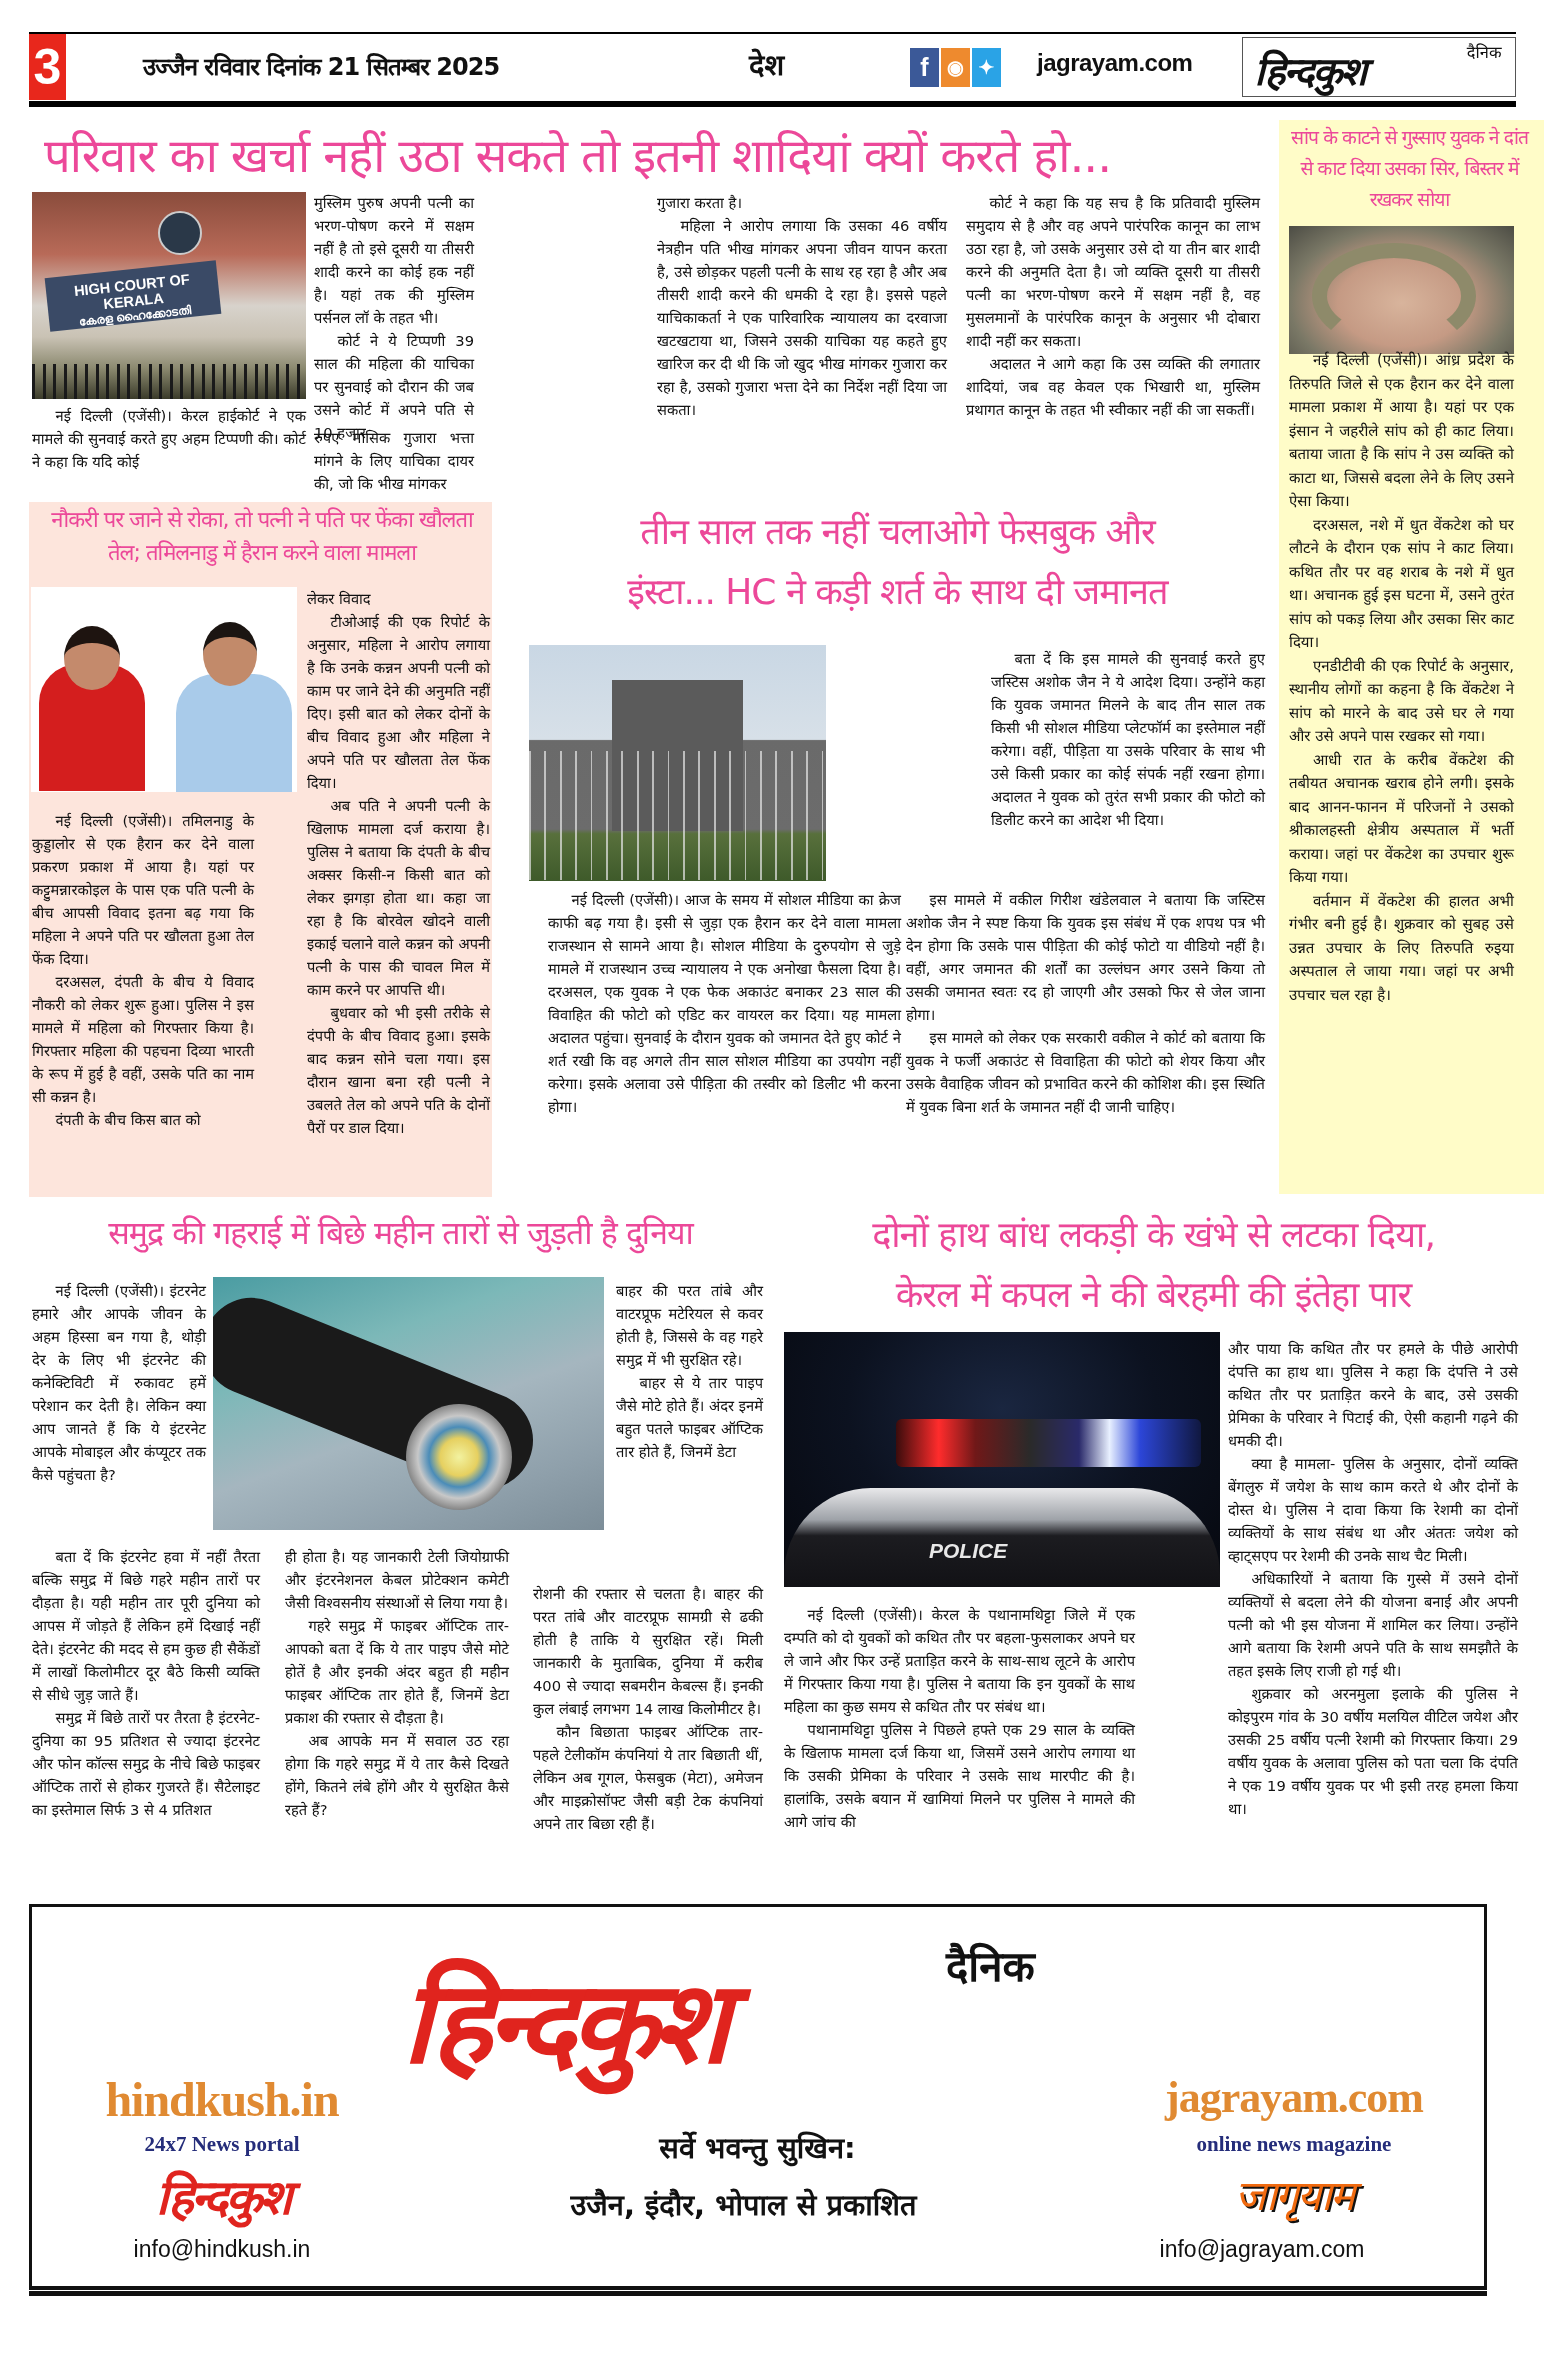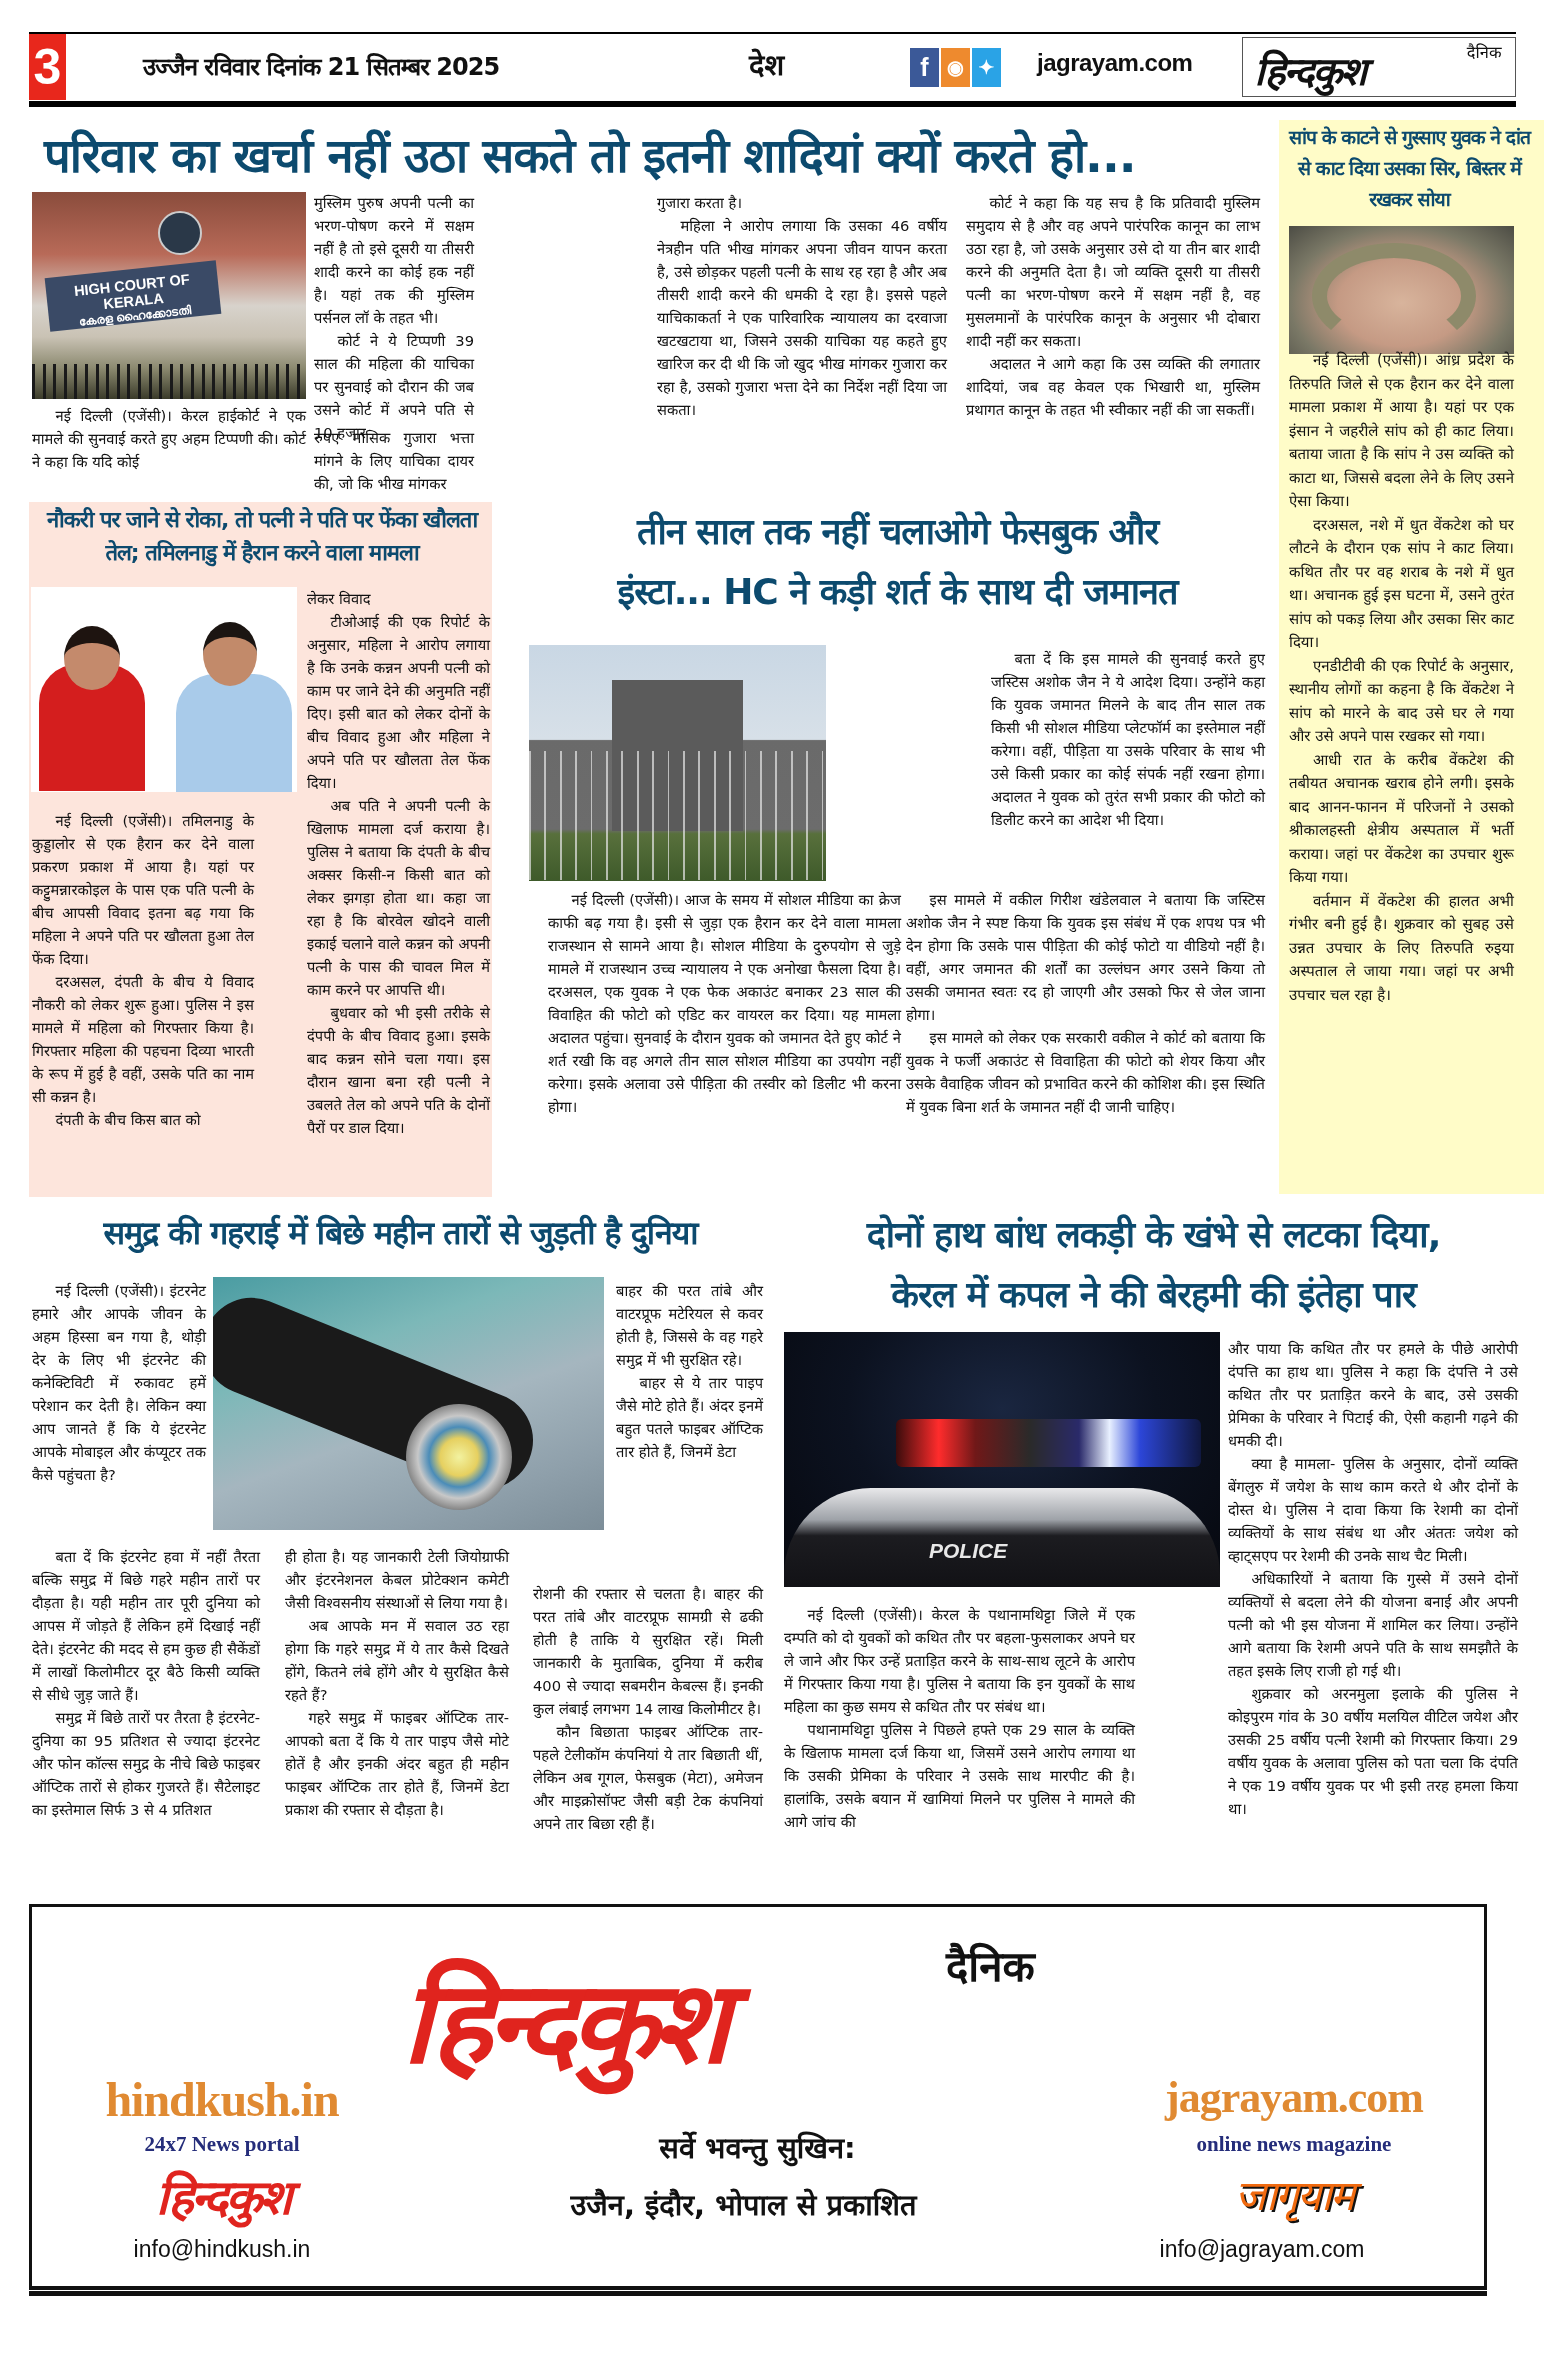--- a/index.html
+++ b/index.html
@@ -3,21 +3,21 @@
 <meta charset="utf-8">
 <style>
   * { box-sizing: border-box; margin: 0; padding: 0; }
   html, body { width: 1545px; height: 2377px; background: #ffffff; overflow: hidden; }
   body { position: relative; font-family: "DejaVu Sans", sans-serif; color: #111; }
 
   .abs { position: absolute; }
   p.para { text-indent: 1.6em; }
   .txt { font-family: "DejaVu Sans", sans-serif; font-size: 14.7px; line-height: 23px; text-align: justify; color: #111; }
   .txt p { margin: 0; }
-  .head { font-family: "DejaVu Sans", sans-serif; font-weight: bold; color: #0c4a6e; letter-spacing: -1px; }
+  .head { font-family: "DejaVu Sans", sans-serif; font-weight: normal; color: #ec4899; letter-spacing: -1px; }
 
   
   .masthead { left: 29px; top: 32px; width: 1487px; height: 75px; border-top: 2.9px solid #000; border-bottom: 6.8px solid #000; background: #fff; }
   .page-num { left: 0; top: 0; width: 37px; height: 66px; background: #e8271c; color: #fff; font-size: 50px; font-weight: bold; text-align: center; line-height: 66px; font-family: "Liberation Sans", sans-serif; }
   .dateline { left: 114px; top: 15.4px; font-size: 24px; font-weight: bold; letter-spacing: -1px; }
   .section { left: 720px; top: 9.7px; font-size: 29px; font-weight: bold; }
   .social { left: 881px; top: 13.5px; height: 39px; display: flex; gap: 1.9px; }
   .soc { width: 29px; height: 39px; color: #fff; font-weight: bold; font-size: 25px; display: flex; align-items: center; justify-content: center; font-family: "Liberation Sans", sans-serif; }
   .soc.fb { background: #3b5998; }
   .soc.rss { background: #ee8a2e; font-size: 19.3px; }
@@ -190,22 +190,22 @@
 </div>
 <div class="abs txt" style="left:32px;top:1279px;width:174px;">
   <p class="para">नई दिल्ली (एजेंसी)। इंटरनेट हमारे और आपके जीवन के अहम हिस्सा बन गया है, थोड़ी देर के लिए भी इंटरनेट की कनेक्टिविटी में रुकावट हमें परेशान कर देती है। लेकिन क्या आप जानते हैं कि ये इंटरनेट आपके मोबाइल और कंप्यूटर तक कैसे पहुंचता है?</p>
 </div>
 <div class="abs txt" style="left:32px;top:1545px;width:228px;">
   <p class="para">बता दें कि इंटरनेट हवा में नहीं तैरता बल्कि समुद्र में बिछे गहरे महीन तारों पर दौड़ता है। यही महीन तार पूरी दुनिया को आपस में जोड़ते हैं लेकिन हमें दिखाई नहीं देते। इंटरनेट की मदद से हम कुछ ही सैकेंडों में लाखों किलोमीटर दूर बैठे किसी व्यक्ति से सीधे जुड़ जाते हैं।</p>
   <p class="para">समुद्र में बिछे तारों पर तैरता है इंटरनेट- दुनिया का 95 प्रतिशत से ज्यादा इंटरनेट और फोन कॉल्स समुद्र के नीचे बिछे फाइबर ऑप्टिक तारों से होकर गुजरते हैं। सैटेलाइट का इस्तेमाल सिर्फ 3 से 4 प्रतिशत</p>
 </div>
 <div class="abs txt" style="left:285px;top:1545px;width:224px;">
   <p>ही होता है। यह जानकारी टेली जियोग्राफी और इंटरनेशनल केबल प्रोटेक्शन कमेटी जैसी विश्वसनीय संस्थाओं से लिया गया है।</p>
+  <p class="para">गहरे समुद्र में फाइबर ऑप्टिक तार- आपको बता दें कि ये तार पाइप जैसे मोटे होतें है और इनकी अंदर बहुत ही महीन फाइबर ऑप्टिक तार होते हैं, जिनमें डेटा प्रकाश की रफ्तार से दौड़ता है।</p>
   <p class="para">अब आपके मन में सवाल उठ रहा होगा कि गहरे समुद्र में ये तार कैसे दिखते होंगे, कितने लंबे होंगे और ये सुरक्षित कैसे रहते हैं?</p>
-  <p class="para">गहरे समुद्र में फाइबर ऑप्टिक तार- आपको बता दें कि ये तार पाइप जैसे मोटे होतें है और इनकी अंदर बहुत ही महीन फाइबर ऑप्टिक तार होते हैं, जिनमें डेटा प्रकाश की रफ्तार से दौड़ता है।</p>
 </div>
 <div class="abs txt" style="left:616px;top:1279px;width:147px;">
   <p>बाहर की परत तांबे और वाटरप्रूफ मटेरियल से कवर होती है, जिससे के वह गहरे समुद्र में भी सुरक्षित रहे।</p>
   <p class="para">बाहर से ये तार पाइप जैसे मोटे होते हैं। अंदर इनमें बहुत पतले फाइबर ऑप्टिक तार होते हैं, जिनमें डेटा</p>
 </div>
 <div class="abs txt" style="left:533px;top:1554px;width:230px;margin-top:28px;">
   <p>रोशनी की रफ्तार से चलता है। बाहर की परत तांबे और वाटरप्रूफ सामग्री से ढकी होती है ताकि ये सुरक्षित रहें। मिली जानकारी के मुताबिक, दुनिया में करीब 400 से ज्यादा सबमरीन केबल्स हैं। इनकी कुल लंबाई लगभग 14 लाख किलोमीटर है।</p>
   <p class="para">कौन बिछाता फाइबर ऑप्टिक तार- पहले टेलीकॉम कंपनियां ये तार बिछाती थीं, लेकिन अब गूगल, फेसबुक (मेटा), अमेजन और माइक्रोसॉफ्ट जैसी बड़ी टेक कंपनियां अपने तार बिछा रही हैं।</p>
 </div>
 

